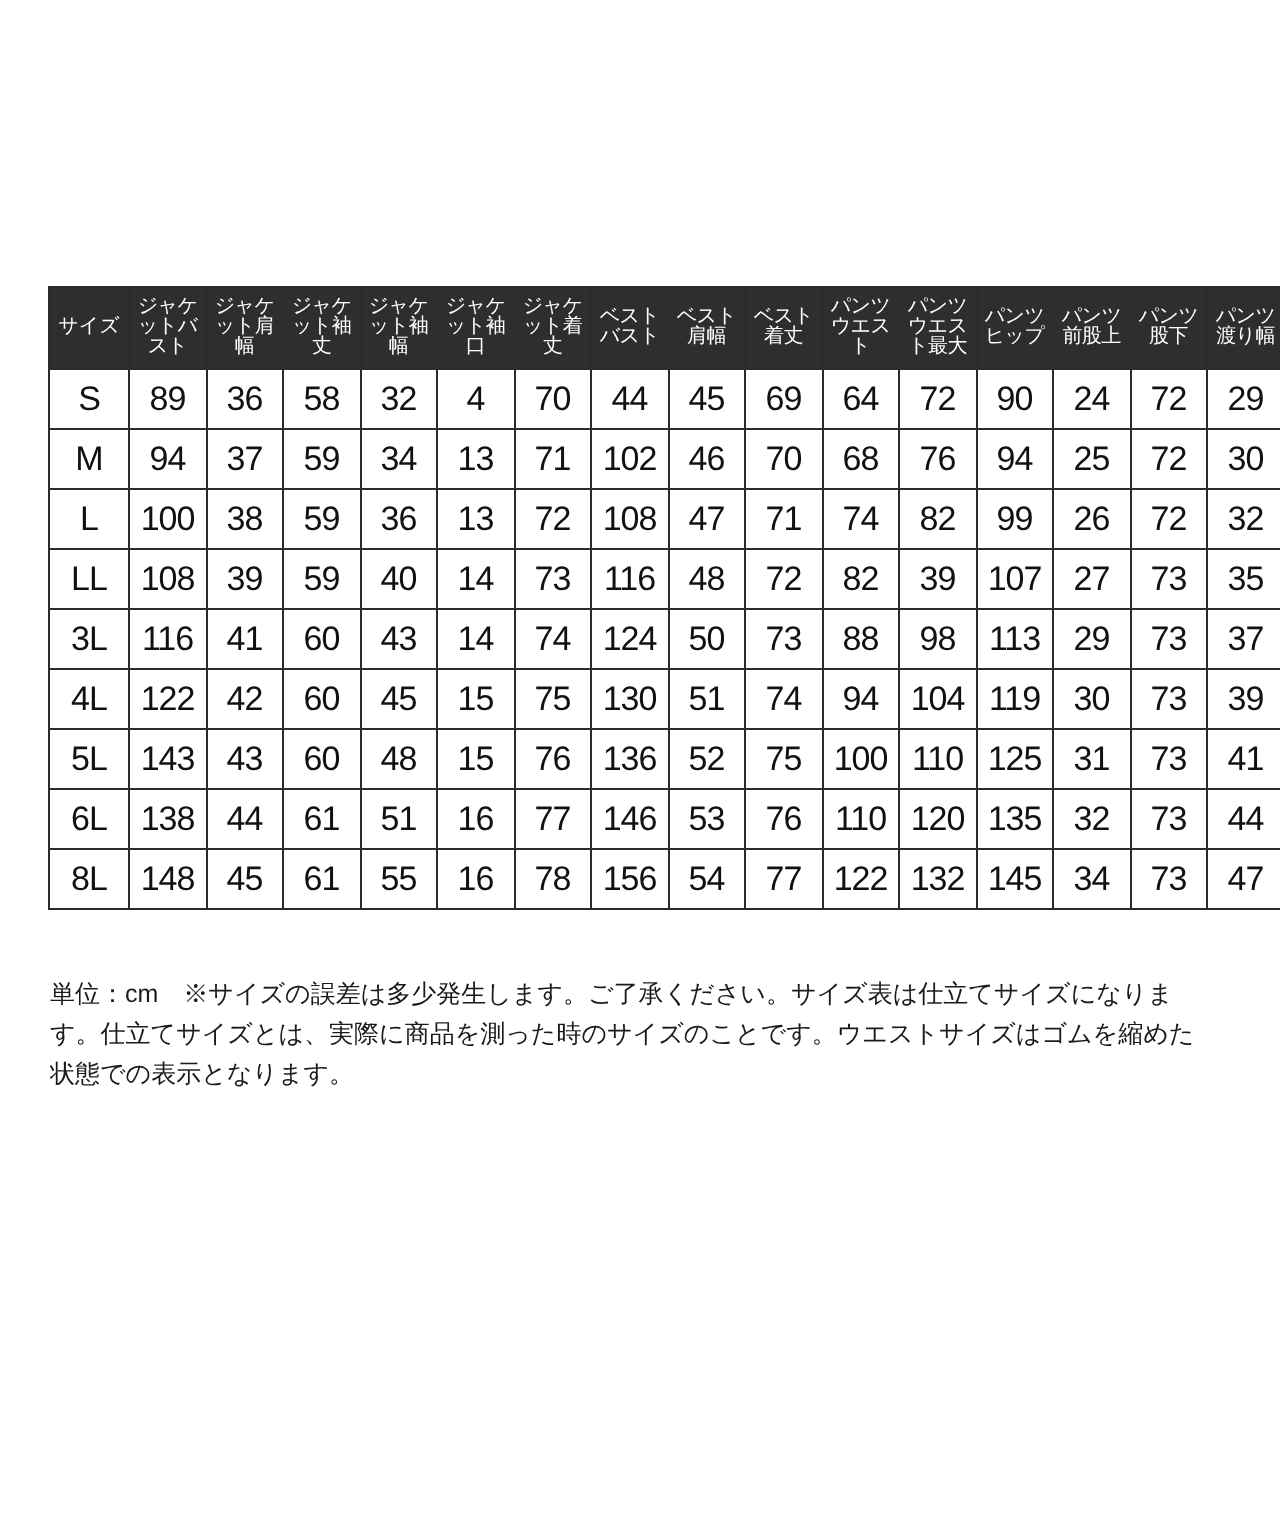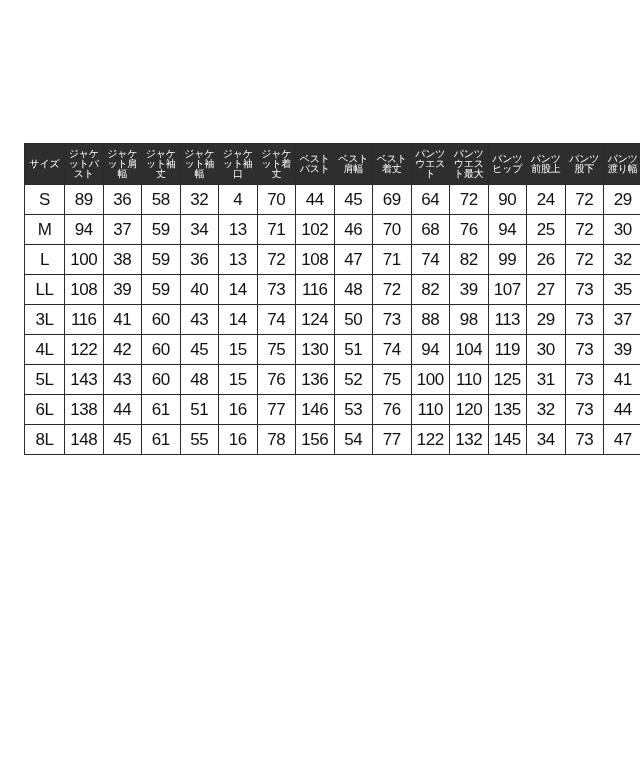--- a/index.html
+++ b/index.html
@@ -297,14 +297,15 @@
           <td>145</td>
           <td>34</td>
           <td>73</td>
           <td>47</td>
 
         </tr>
       </tbody>
     </table>
   </div>
 
+  <div class="note">単位：cm　※サイズの誤差は多少発生します。ご了承ください。サイズ表は仕立てサイズになります。仕立てサイズとは、実際に商品を測った時のサイズのことです。ウエストサイズはゴムを縮めた状態での表示となります。</div>
 
 </div>
 
 </body></html>

